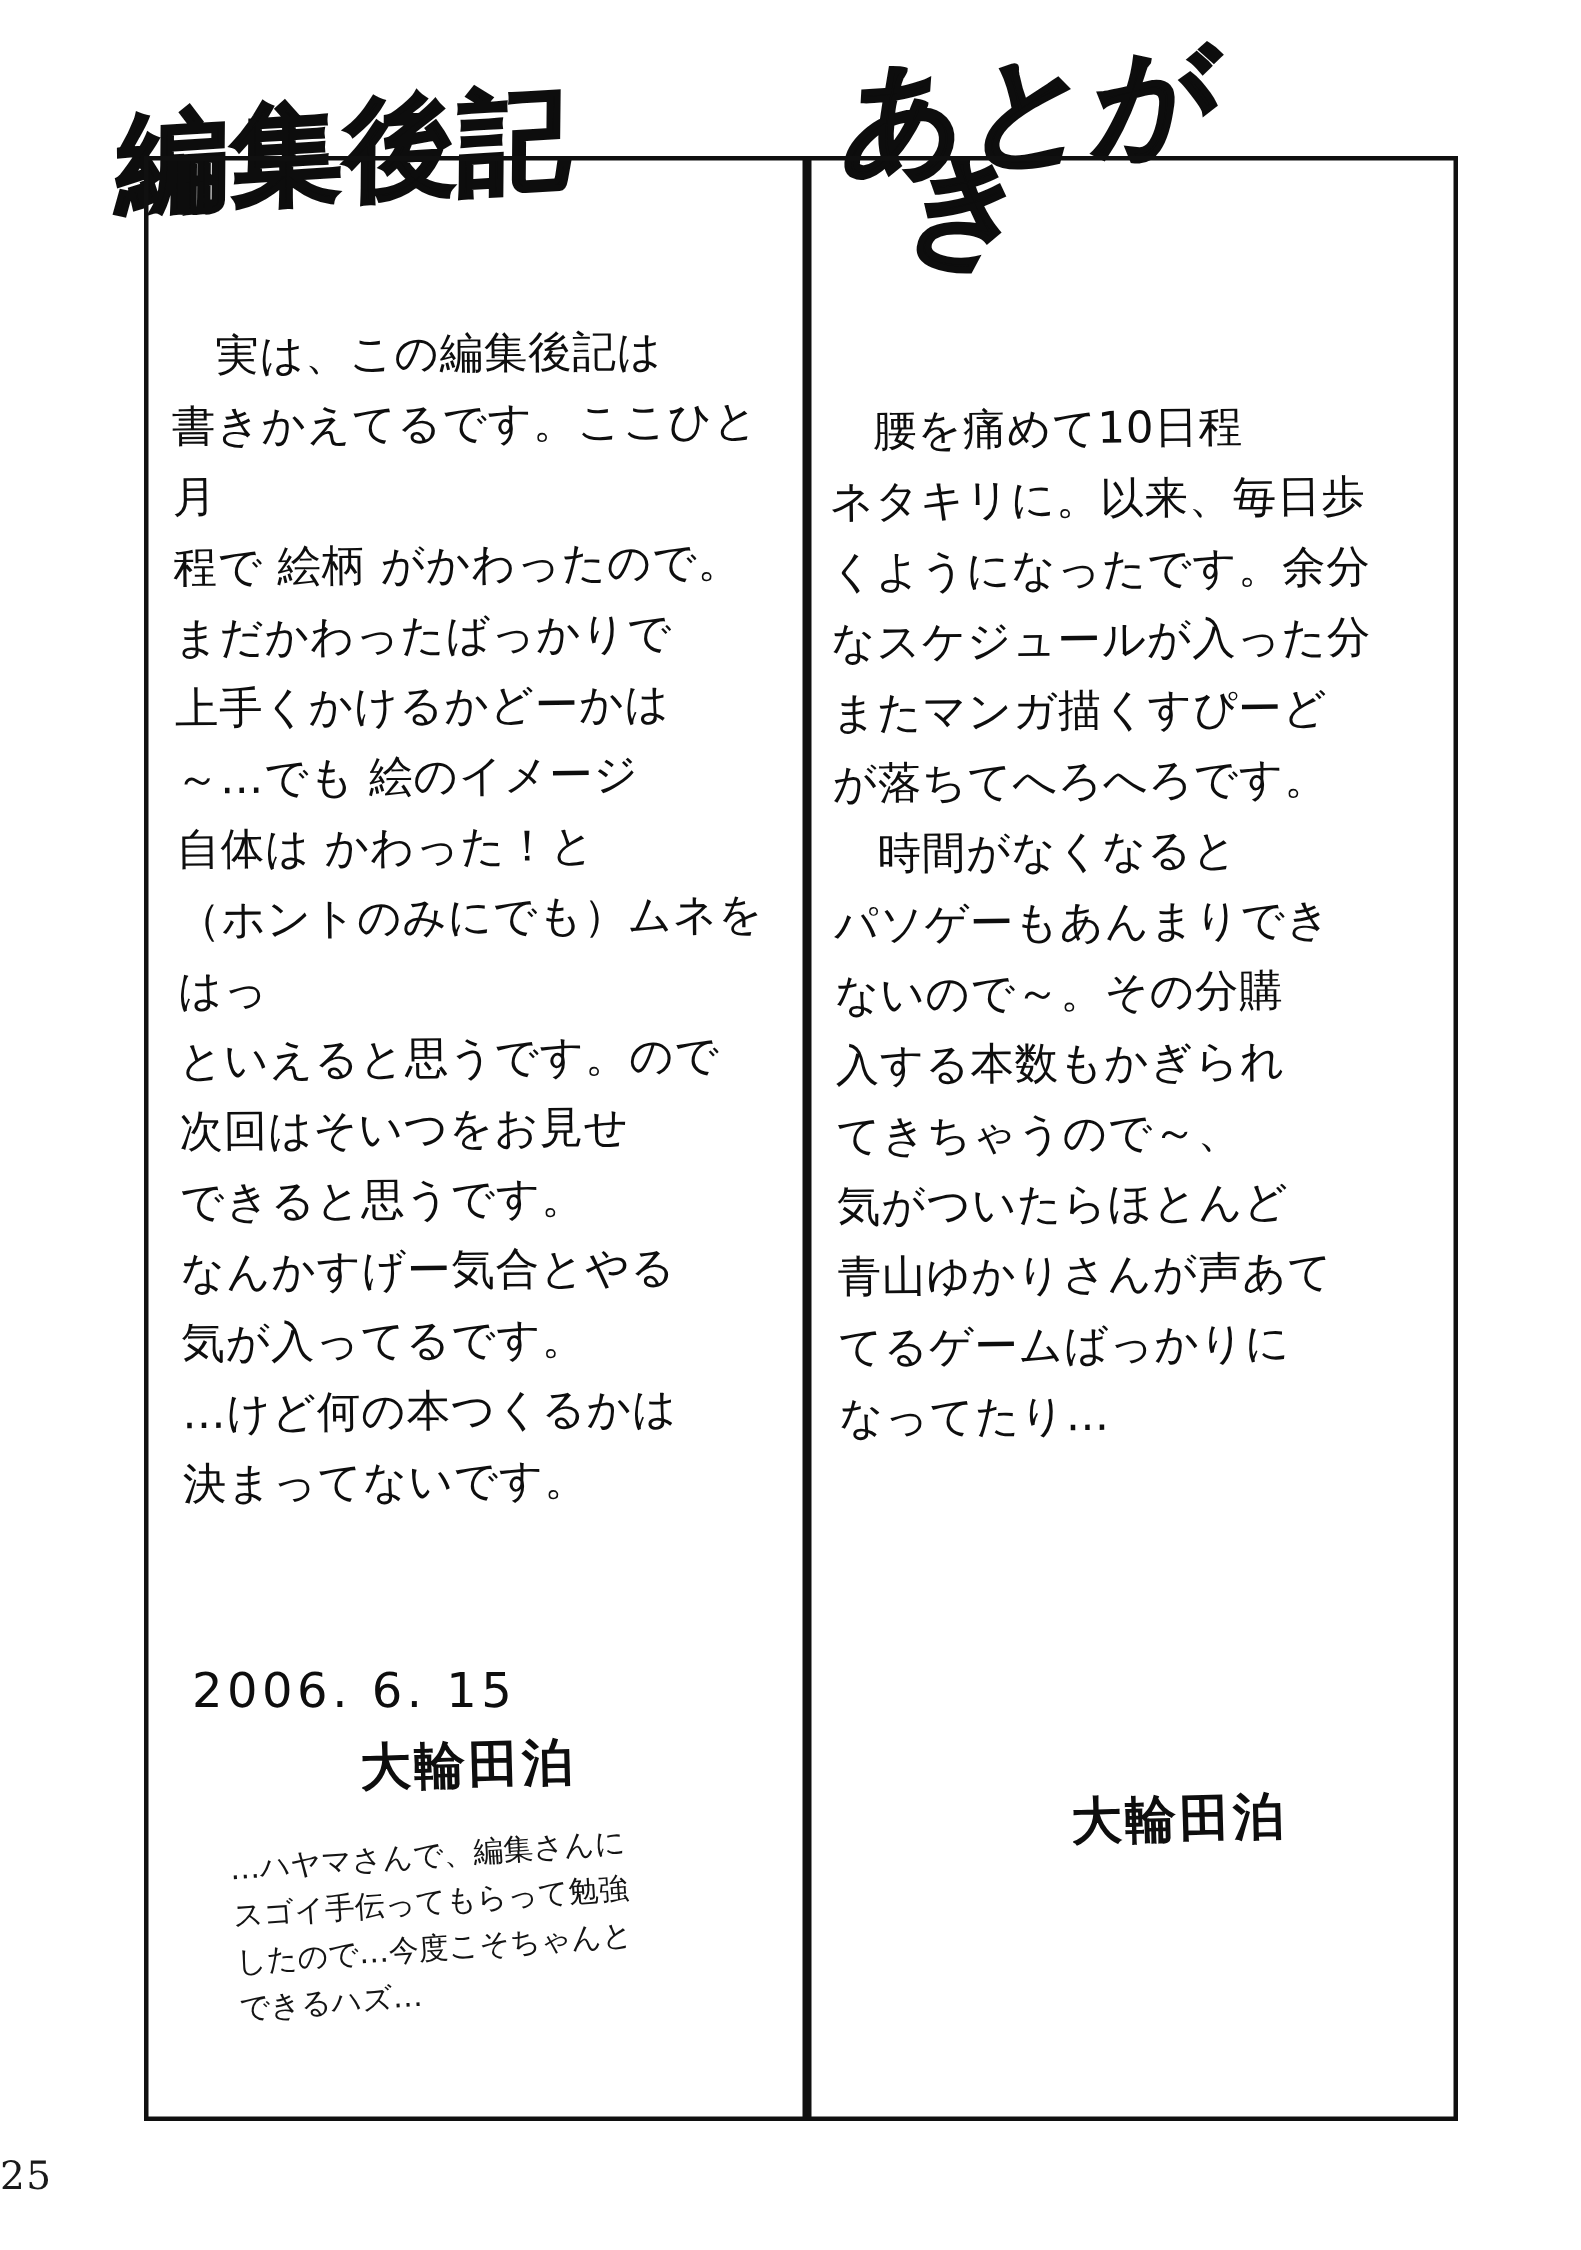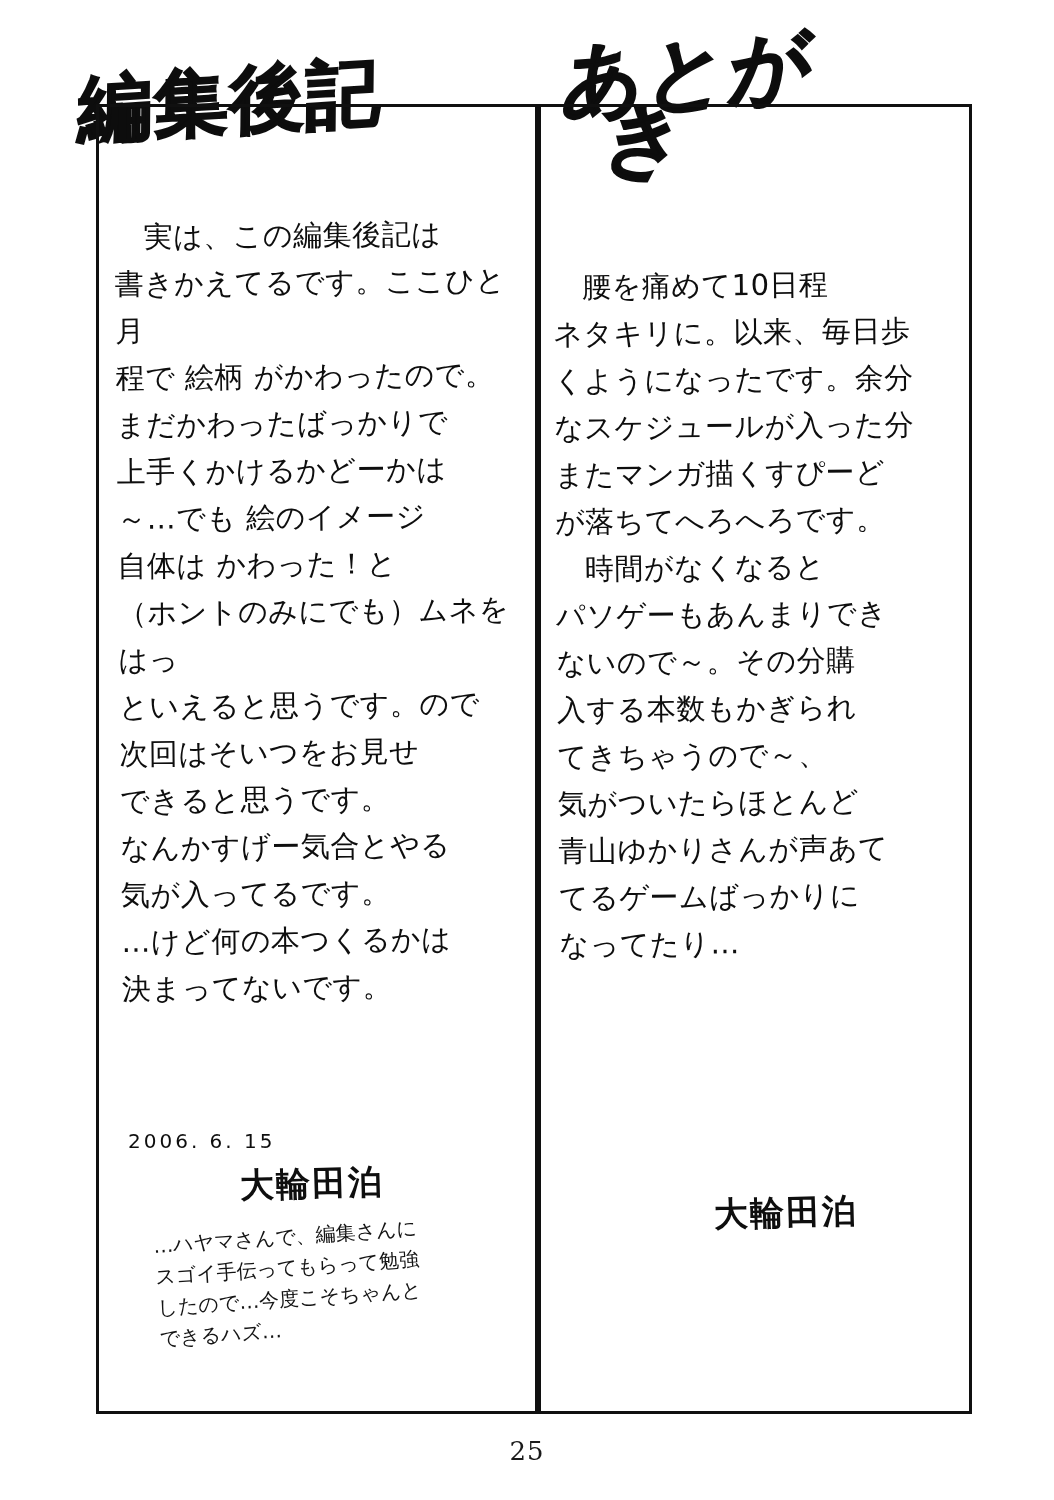--- a/index.html
+++ b/index.html
@@ -94,23 +94,22 @@
     top: 262px;
     width: 400px;
   }
 
   .sig-block {
     position: absolute;
     font-family: "DejaVu Sans", sans-serif;
     color: #0e0e0e;
   }
   .sig-date {
-    font-size: 20px;
+    font-size: 32px;
     letter-spacing: 3px;
-    margin-top: 21px;
   }
   .sig-name {
     font-size: 34px;
     font-weight: bold;
     letter-spacing: 2px;
     margin-top: 8px;
     transform: rotate(-1.5deg);
     display: inline-block;
   }
   #signature-left {
@@ -134,21 +133,21 @@
     color: #141414;
     transform: rotate(-4deg);
     white-space: pre-wrap;
   }
 
   #page-number {
     position: absolute;
     left: 0;
     top: 1436px;
     width: 1054px;
-    text-align: center;
+    text-align: left;
     font-family: "DejaVu Serif", serif;
     font-size: 26px;
     color: #1a1a1a;
     letter-spacing: 1px;
   }
 </style>
 </head>
 <body>
 
 <div class="page">

